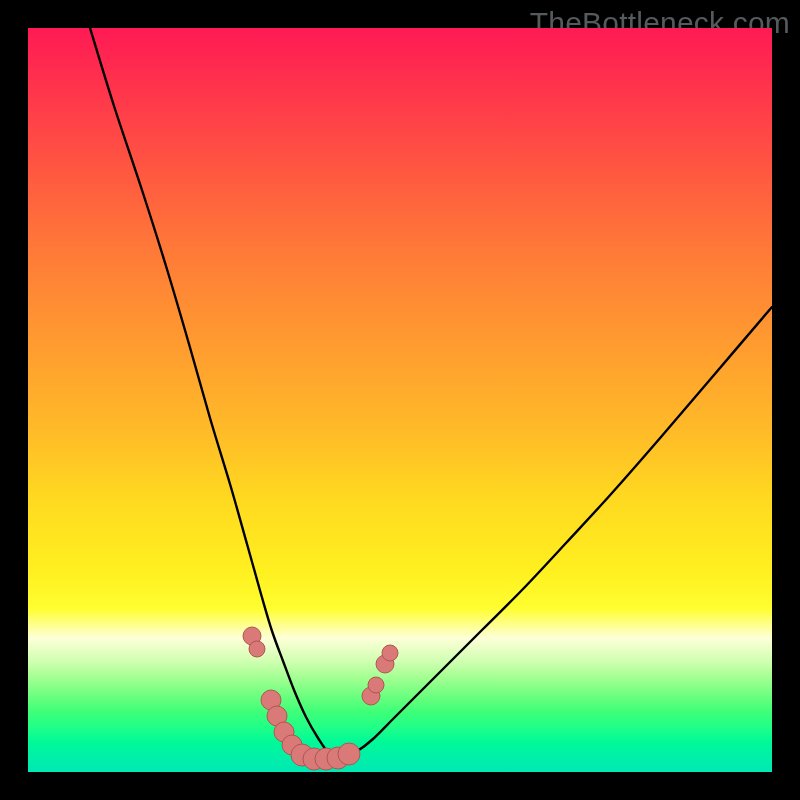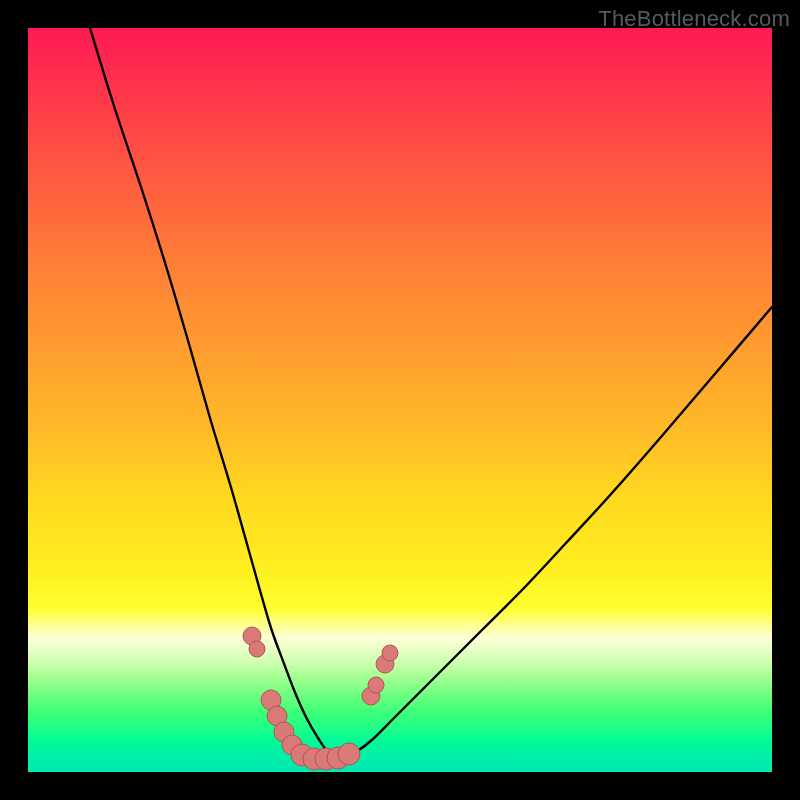--- a/index.html
+++ b/index.html
@@ -38,21 +38,21 @@
       #00f998 96%,
       #00f0a8 98%,
       #00e8b4 100%
     );
   }
   .watermark {
     position: absolute;
     top: 6px;
     right: 10px;
     color: #555a5d;
-    font-size: 22px;
+    font-size: 30px;
     letter-spacing: 0.2px;
     user-select: none;
   }
   svg.curve {
     position: absolute;
     inset: 0;
     width: 100%;
     height: 100%;
     display: block;
   }

